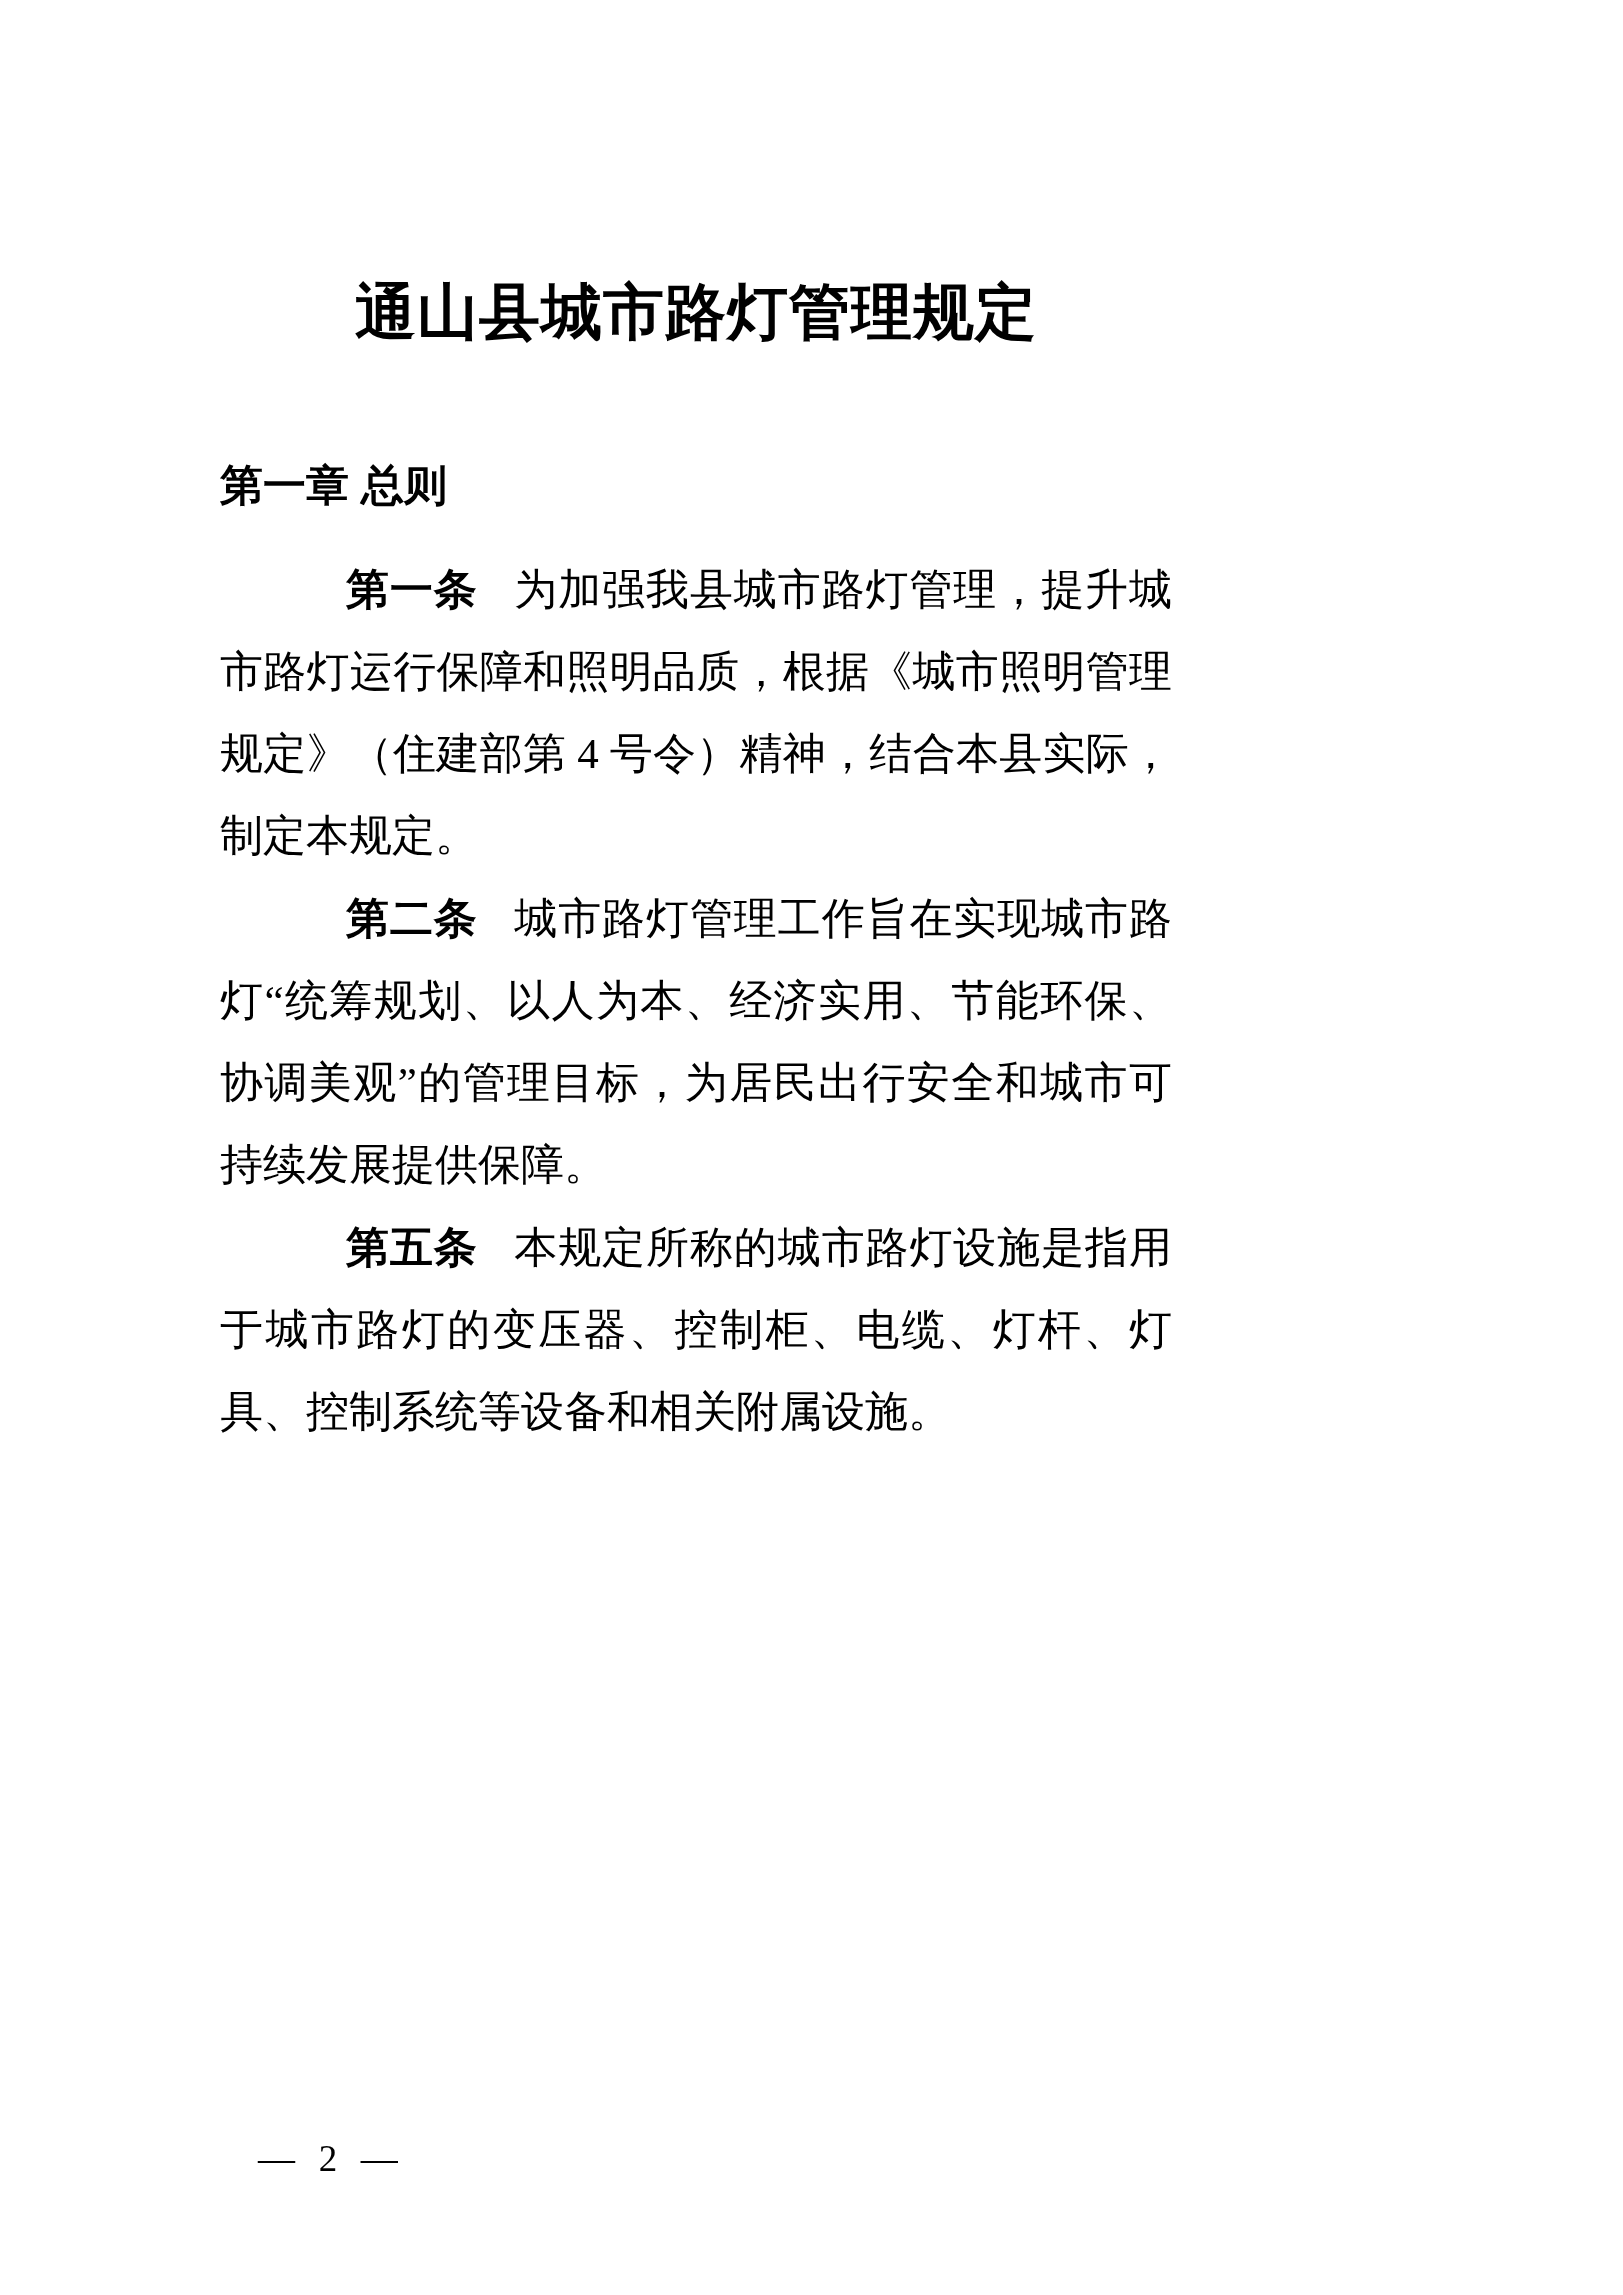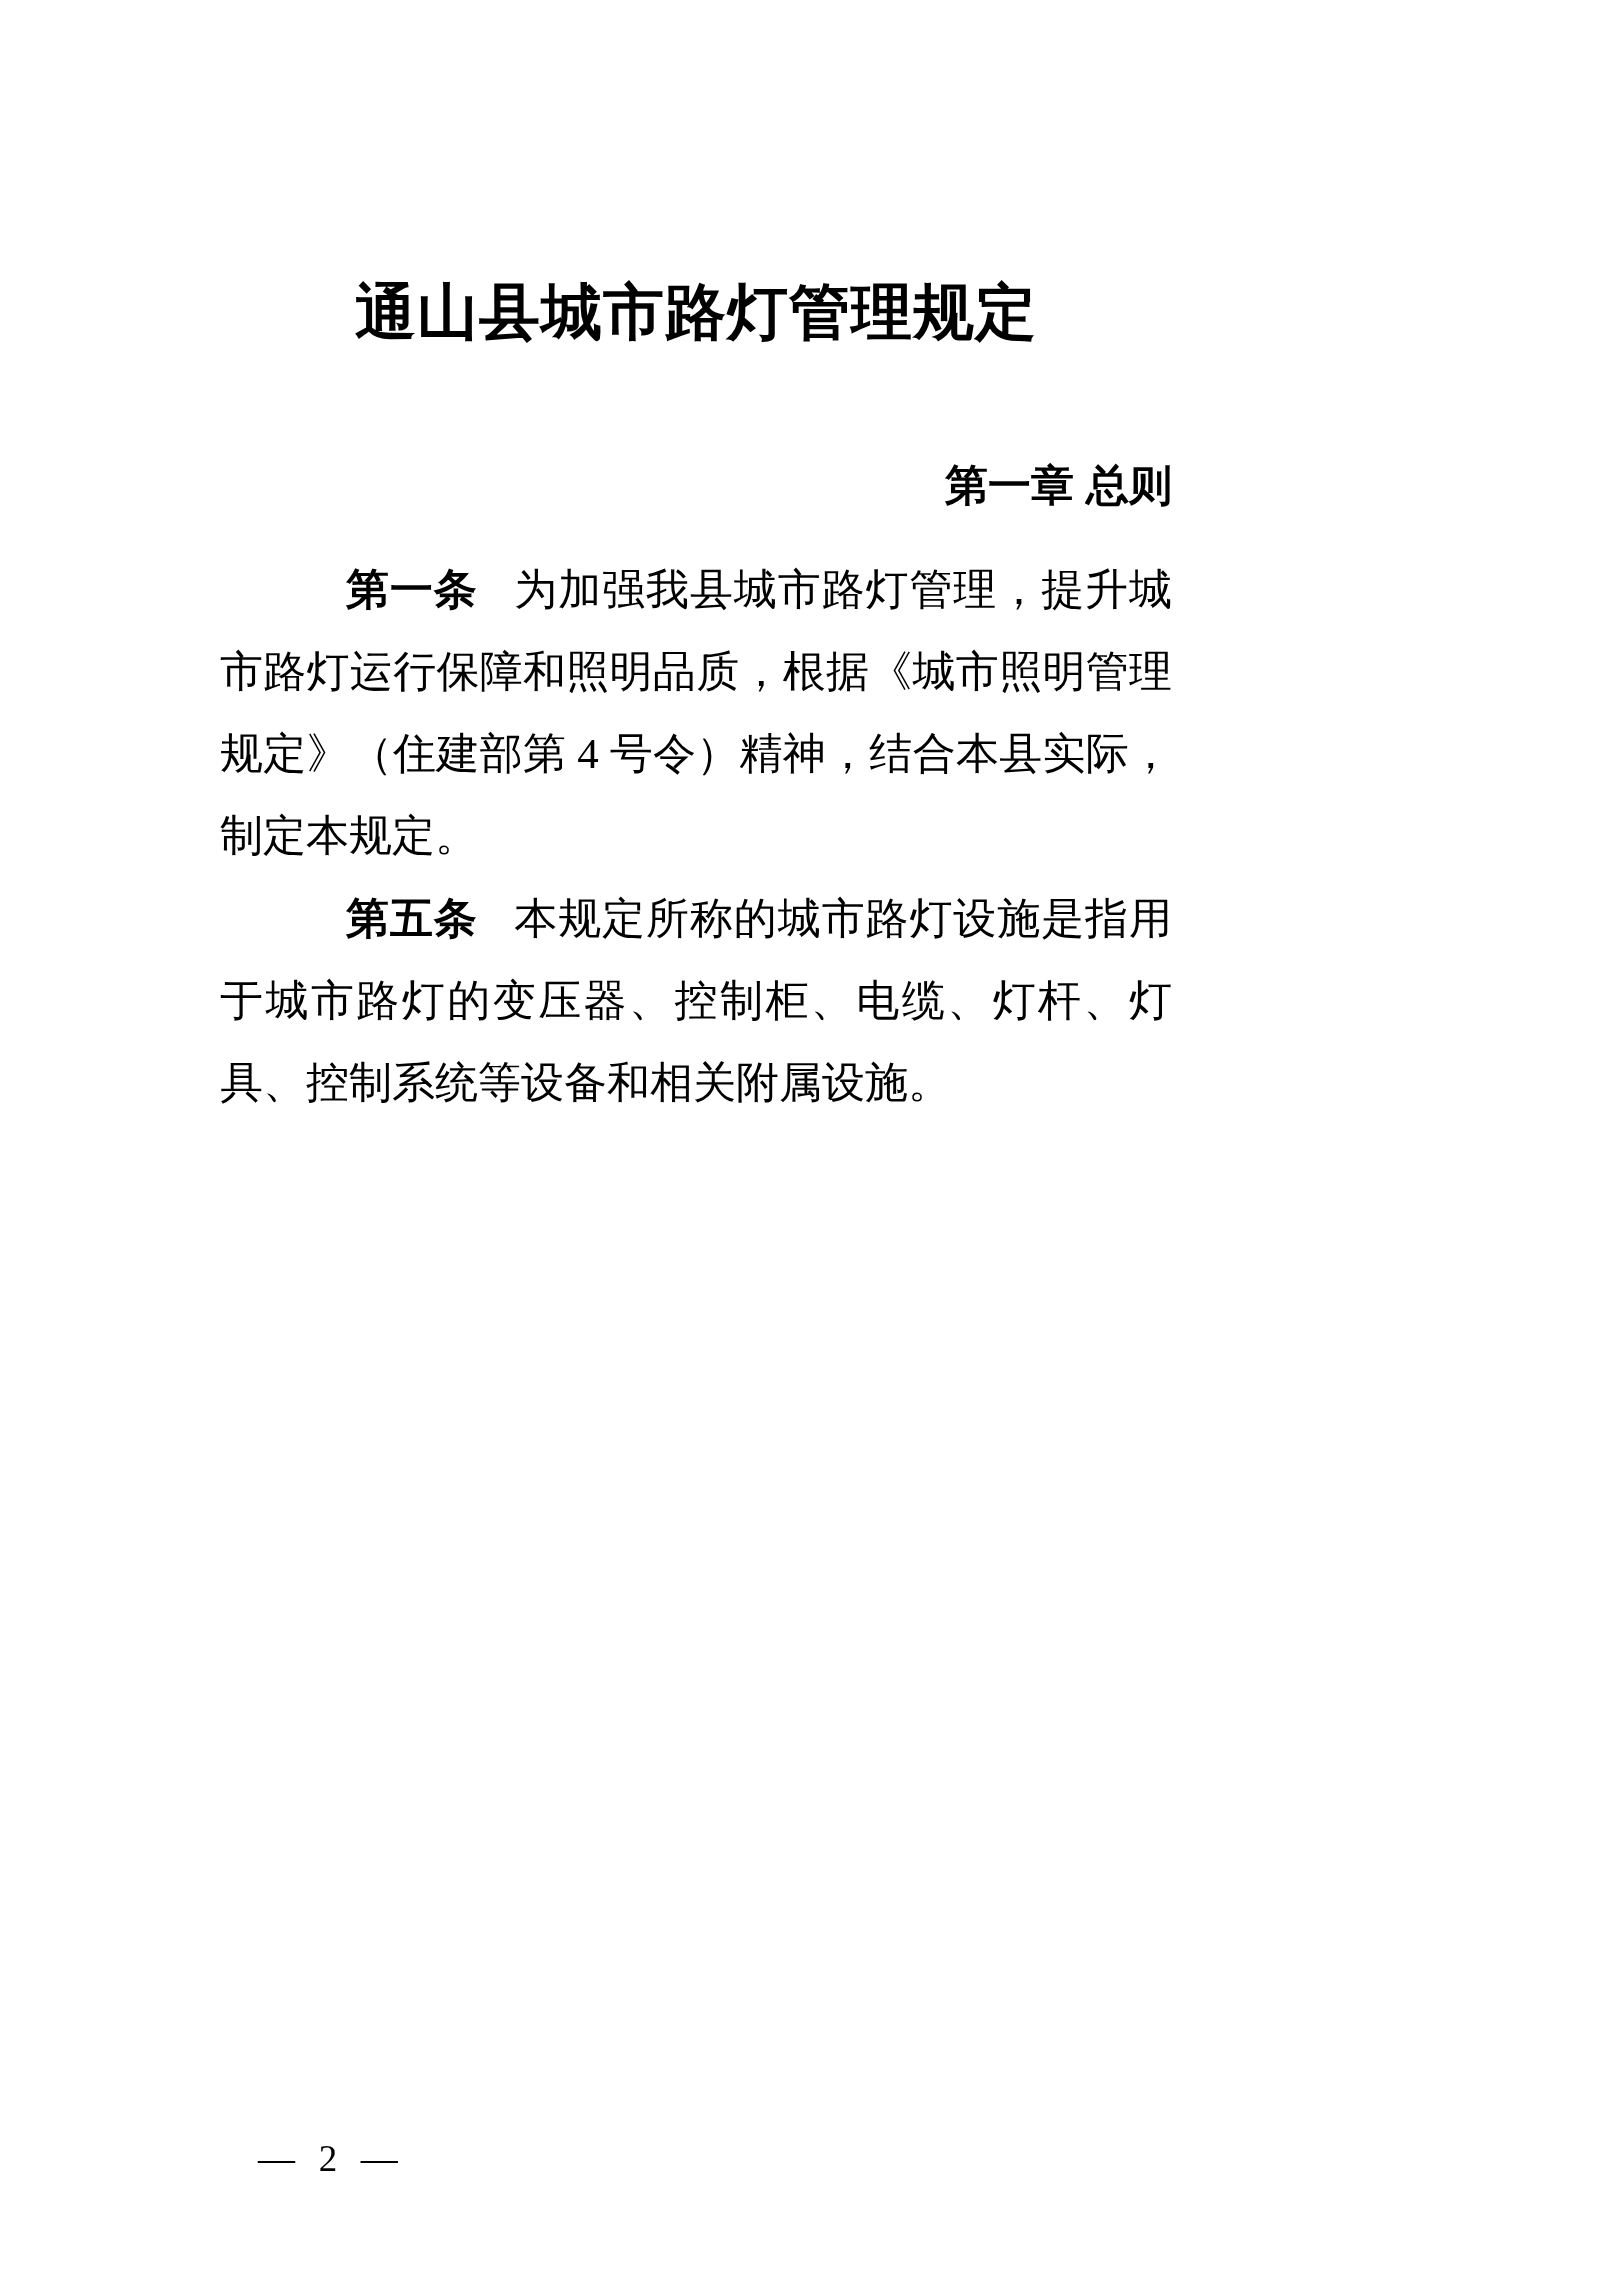--- a/index.html
+++ b/index.html
@@ -23,21 +23,21 @@
     line-height: 1.2;
     text-align: center;
     letter-spacing: 1px;
     margin-bottom: 108px;
   }
   .chapter {
     font-family: "Liberation Sans", "DejaVu Sans", sans-serif;
     font-weight: bold;
     font-size: 43px;
     line-height: 56px;
-    text-align: right;
+    text-align: left;
     margin-bottom: 35px;
   }
   .body-text { width: 100%; }
   .para {
     font-size: 43px;
     line-height: 82px;
     text-align: justify;
     text-indent: 2em;
     word-break: break-all;
   }
@@ -64,20 +64,21 @@
 <div class="page">
 
   <h1 class="title">通山县城市路灯管理规定</h1>
 
   <h2 class="chapter">第一章 总则</h2>
 
   <div class="body-text">
 
     <p class="para"><span class="lead">第一条</span><span>为加强我县城市路灯管理，提升城市路灯运行保障和照明品质，根据《城市照明管理规定》（住建部第 4 号令）精神，结合本县实际，制定本规定。</span></p>
 
+    <p class="para"><span class="lead">第二条</span><span>城市路灯管理工作旨在实现城市路灯“统筹规划、以人为本、经济实用、节能环保、协调美观”的管理目标，为居民出行安全和城市可持续发展提供保障。</span></p>
 
 
 
 
     <p class="para"><span class="lead">第五条</span><span>本规定所称的城市路灯设施是指用于城市路灯的变压器、控制柜、电缆、灯杆、灯具、控制系统等设备和相关附属设施。</span></p>
 
 
   </div>
 
   <div class="page-number">— 2 —</div>

